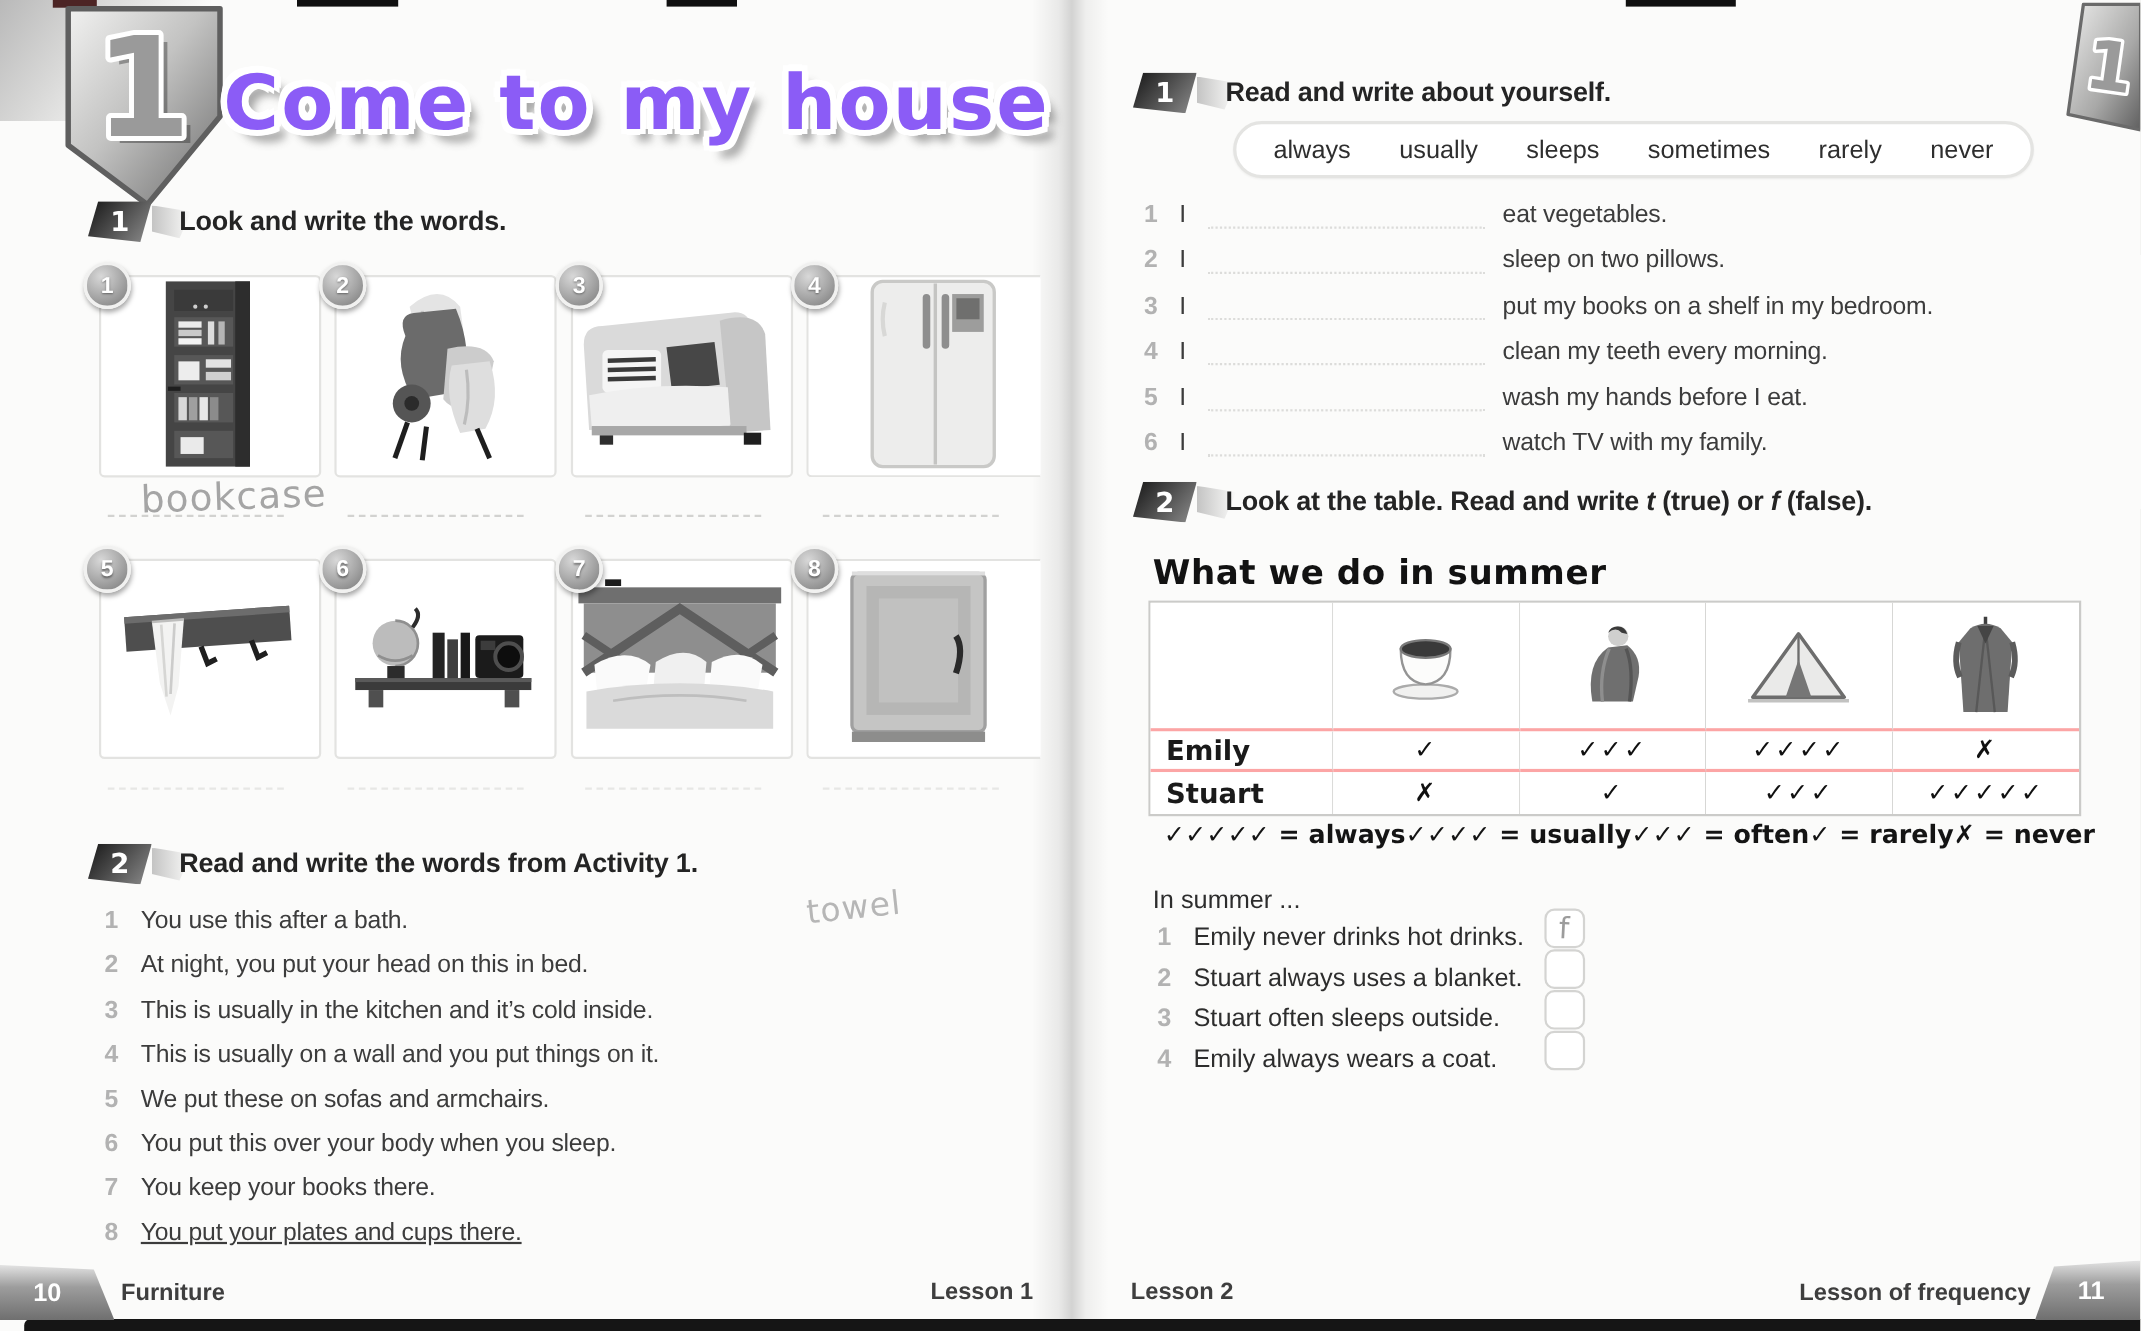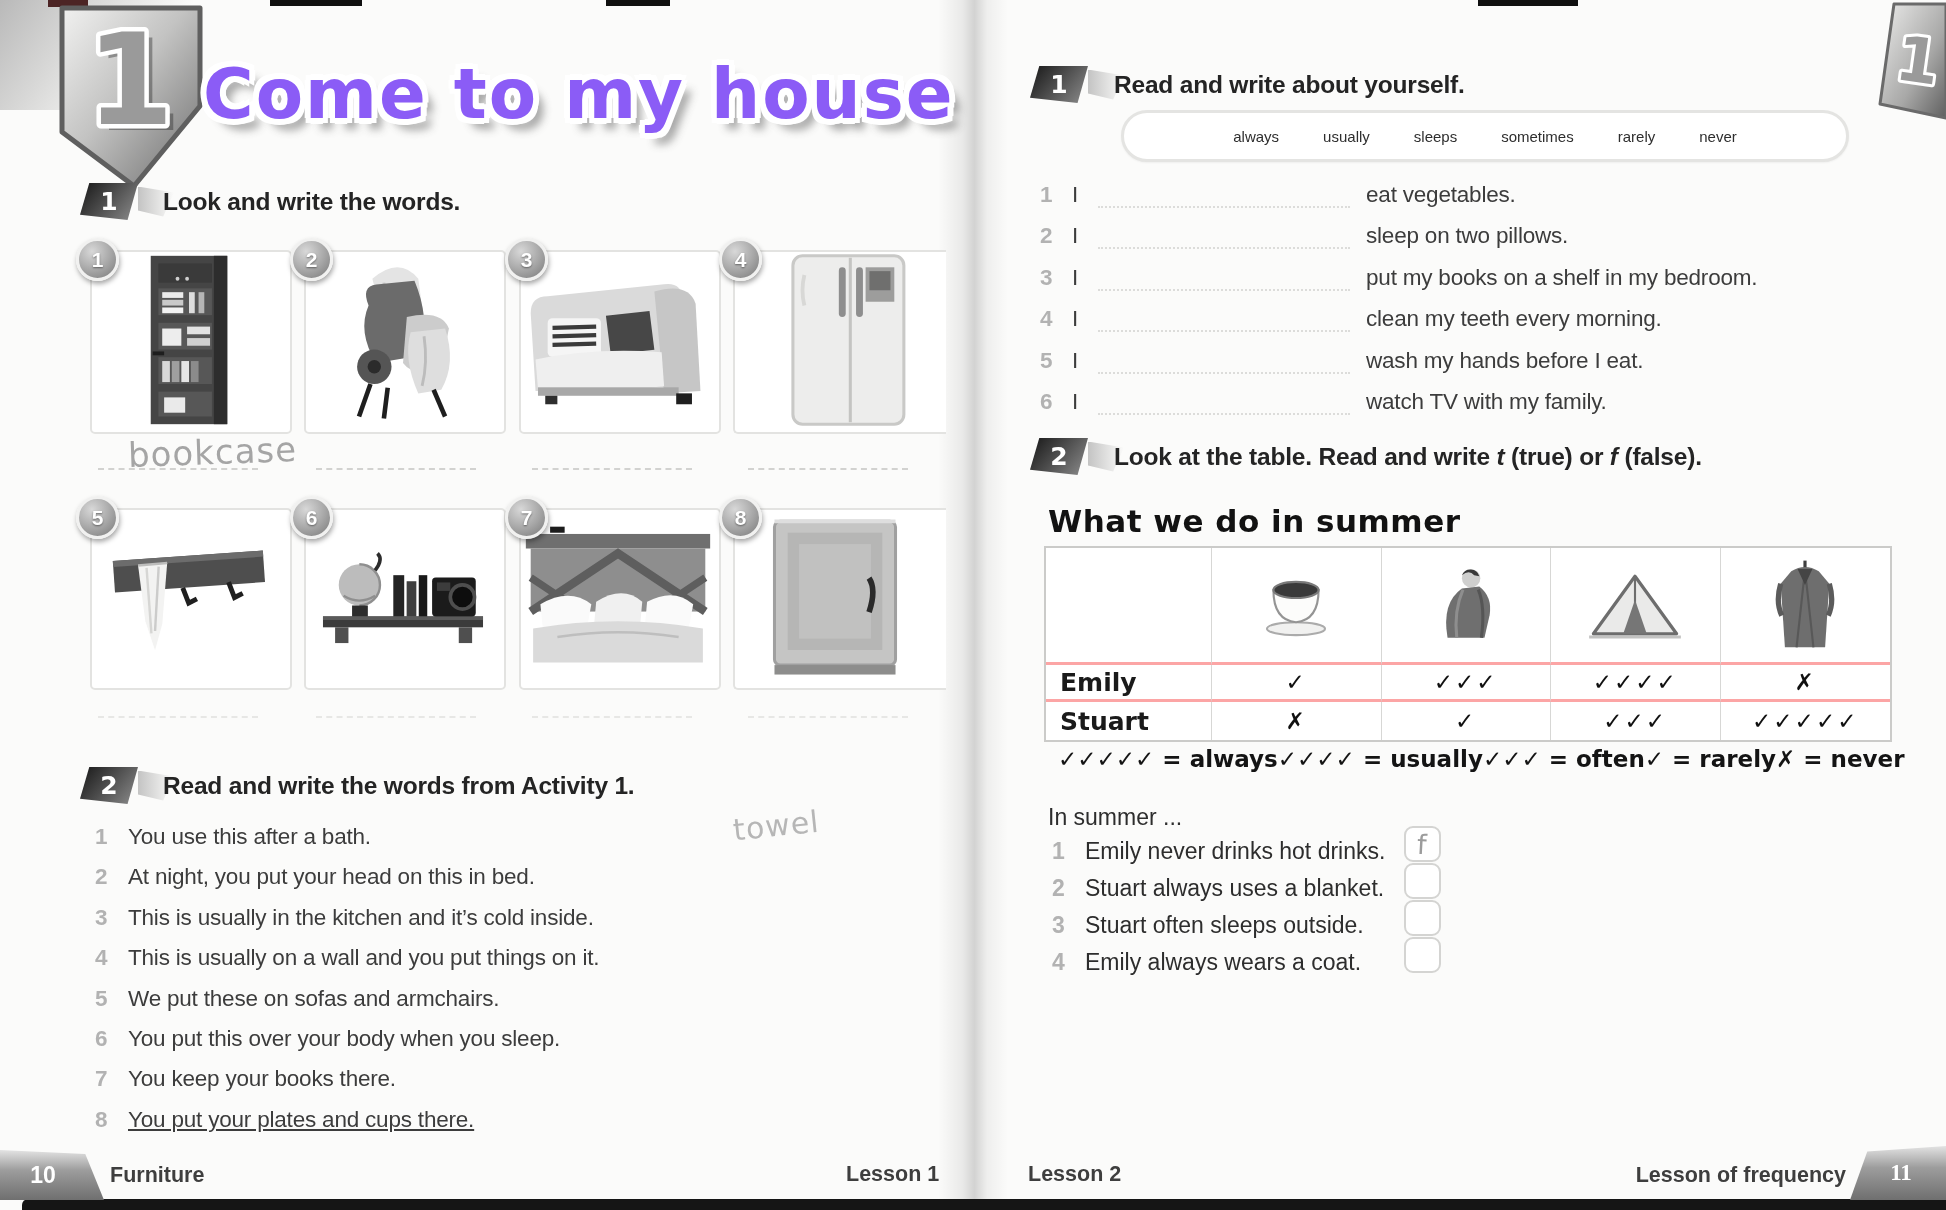--- a/index.html
+++ b/index.html
@@ -42,21 +42,21 @@
   .ansline.faint{border-bottom-color:#e7e7e5;}
   .hand{font-family:"DejaVu Sans",sans-serif;color:#a5a5a5;letter-spacing:1px;}
 
   
   .sent{font-size:22.5px;color:#3c3c3c;letter-spacing:-0.2px;white-space:nowrap;}
   .gnum{color:#b2b2b2;font-weight:700;}
 
   
   .wordpill{width:722px;height:46px;border:3px solid #e4e4e2;border-radius:28px;background:#fff;
     box-shadow:0 1px 2px rgba(0,0,0,.05);display:flex;align-items:center;justify-content:center;gap:44px;}
-  .wordpill span{font-size:15px;color:#2e2e2e;}
+  .wordpill span{font-size:23px;color:#2e2e2e;}
   .dotblank{display:inline-block;width:252px;border-bottom:2px dotted #dcdcda;height:26px;vertical-align:bottom;}
   .freqrow{height:32px;display:flex;align-items:flex-end;white-space:nowrap;}
 
   .comic{font-family:"DejaVu Sans",sans-serif;font-weight:700;color:#121212;}
   .wtable{display:grid;grid-template-columns:166px repeat(4,1fr);grid-template-rows:117px 37px 38px;
     width:844px;border:2px solid #cbcbc9;background:#fff;}
   .wtable>div{border-right:1px solid #d7d7d5;border-bottom:3px solid #fca5a5;
     display:flex;align-items:center;justify-content:center;background:#fff;}
   .wtable>div:nth-child(5n){border-right:none;}
   .wtable>div:nth-child(n+11){border-bottom:none;}
@@ -434,16 +434,16 @@
   <div class="abs ansbox" style="left:1404px;top:900px;">
     <span class="hand" style="font-size:27px;"></span>
   </div>
   <div class="abs ansbox" style="left:1404px;top:937px;">
     <span class="hand" style="font-size:27px;"></span>
   </div>
 
   <div class="abs foottext" style="left:1028px;top:1162px;">Lesson 2</div>
   <div class="abs foottext" style="left:1500px;top:1163px;width:346px;text-align:right;">Lesson of frequency</div>
   <div class="abs foottab" style="left:1850px;top:1146px;width:96px;height:54px;clip-path:polygon(18% 10%,100% 0,100% 100%,0 100%);">
-    <span style="margin-left:6px;font-family:Liberation Serif, serif;">11</span>
+    <span style="margin-left:6px;">11</span>
   </div>
 
 </div>
 
 </body></html>

